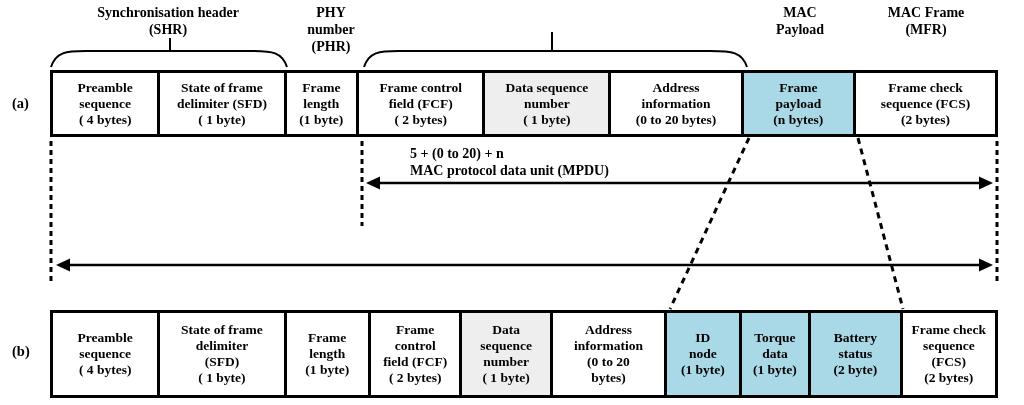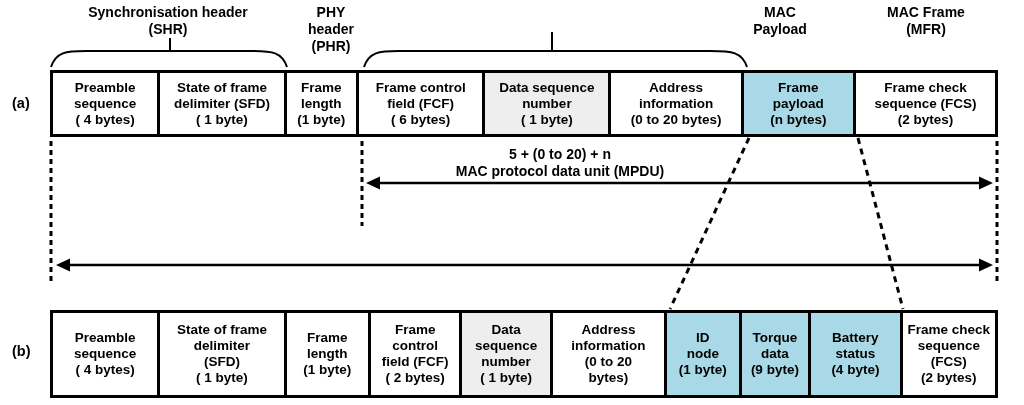--- a/index.html
+++ b/index.html
@@ -1,28 +1,28 @@
 <!DOCTYPE html>
 <html style="--blue: #a9d9e6; --gray: #eeeeee; --bg: #ffffff;"><head>
 <meta charset="utf-8">
 <style>
   html,body { margin:0; padding:0; background:#fff; }
   .canvas {
     position:relative; width:1024px; height:405px; background:var(--bg,#fff);
-    font-family:Liberation Sans, sans-serif; font-weight:bold; color:#000;
+    font-family:Liberation Serif, serif; font-weight:bold; color:#000;
     overflow:hidden;
   }
   .overlay { position:absolute; left:0; top:0; width:1024px; height:405px; }
   .toplabel {
     position:absolute; text-align:center; font-size:14px; line-height:17px;
     white-space:pre-line; letter-spacing:0;
   }
   .rowlabel { position:absolute; font-size:14.5px; }
   .arrowtext {
-    position:absolute; text-align:center; font-size:14px; line-height:16.5px;
+    position:absolute; text-align:left; font-size:14px; line-height:16.5px;
     white-space:pre-line;
   }
   .frame-row {
     position:absolute; left:50px; width:948px; display:flex;
     border:3px solid #000; box-sizing:border-box; background:#fff;
   }
   .frame-row .cell {
     display:flex; align-items:center; justify-content:center;
     text-align:center; font-size:13.5px; line-height:16px;
     white-space:pre-line; box-sizing:border-box;
@@ -62,43 +62,43 @@
       <polygon points="993,265 979,258.5 979,271.5" fill="#000"></polygon>
     </g>
 
     <line x1="749" y1="138" x2="670" y2="309" stroke-width="3" stroke-dasharray="6 5"></line>
     <line x1="858" y1="138" x2="903" y2="309" stroke-width="3" stroke-dasharray="6 5"></line>
   </svg>
 
   <div class="toplabel" style="left:38px;  top:4px; width:260px;">Synchronisation header
 (SHR)</div>
   <div class="toplabel" style="left:297px; top:4px; width:68px;">PHY
-header
+number
 (PHR)</div>
-  <div class="toplabel" style="left:737px; top:4px; width:86px;">MAC
+  <div class="toplabel" style="left:757px; top:4px; width:86px;">MAC
 Payload</div>
   <div class="toplabel" style="left:862px; top:4px; width:128px;">MAC Frame
 (MFR)</div>
 
   <div class="rowlabel" style="left:12px; top:95px;">(a)</div>
   <div class="rowlabel" style="left:12px; top:343px;">(b)</div>
 
   <div class="frame-row" style="top:70px; height:67px;">
       <div class="cell" style="flex: 1 1 108px;">Preamble
 sequence
 ( 4 bytes)</div>
       <div class="cell" style="flex: 1 1 127px;">State of frame
 delimiter (SFD)
 ( 1 byte)</div>
       <div class="cell" style="flex: 1 1 73px;">Frame
 length
 (1 byte)</div>
       <div class="cell" style="flex: 1 1 127px;">Frame control
 field (FCF)
-( 6 bytes)</div>
+( 2 bytes)</div>
       <div class="cell bg-gray" style="flex: 1 1 127px;">Data sequence
 number
 ( 1 byte)</div>
       <div class="cell" style="flex: 1 1 133px;">Address
 information
 (0 to 20 bytes)</div>
       <div class="cell bg-blue" style="flex: 1 1 113px;">Frame
 payload
 (n bytes)</div>
       <div class="cell" style="flex: 1 1 140px;">Frame check
@@ -126,24 +126,24 @@
 ( 1 byte)</div>
       <div class="cell" style="flex: 1 1 115px;">Address
 information
 (0 to 20
 bytes)</div>
       <div class="cell bg-blue" style="flex: 1 1 75px;">ID
 node
 (1 byte)</div>
       <div class="cell bg-blue" style="flex: 1 1 70px;">Torque
 data
-(9 byte)</div>
+(1 byte)</div>
       <div class="cell bg-blue" style="flex: 1 1 92px;">Battery
 status
-(4 byte)</div>
+(2 byte)</div>
       <div class="cell" style="flex: 1 1 93px;">Frame check
 sequence
 (FCS)
 (2 bytes)</div>
     </div>
 
   <div class="arrowtext" style="left:410px; top:146px; width:300px;">5 + (0 to 20) + n
 MAC protocol data unit (MPDU)</div>
 
 </div>

